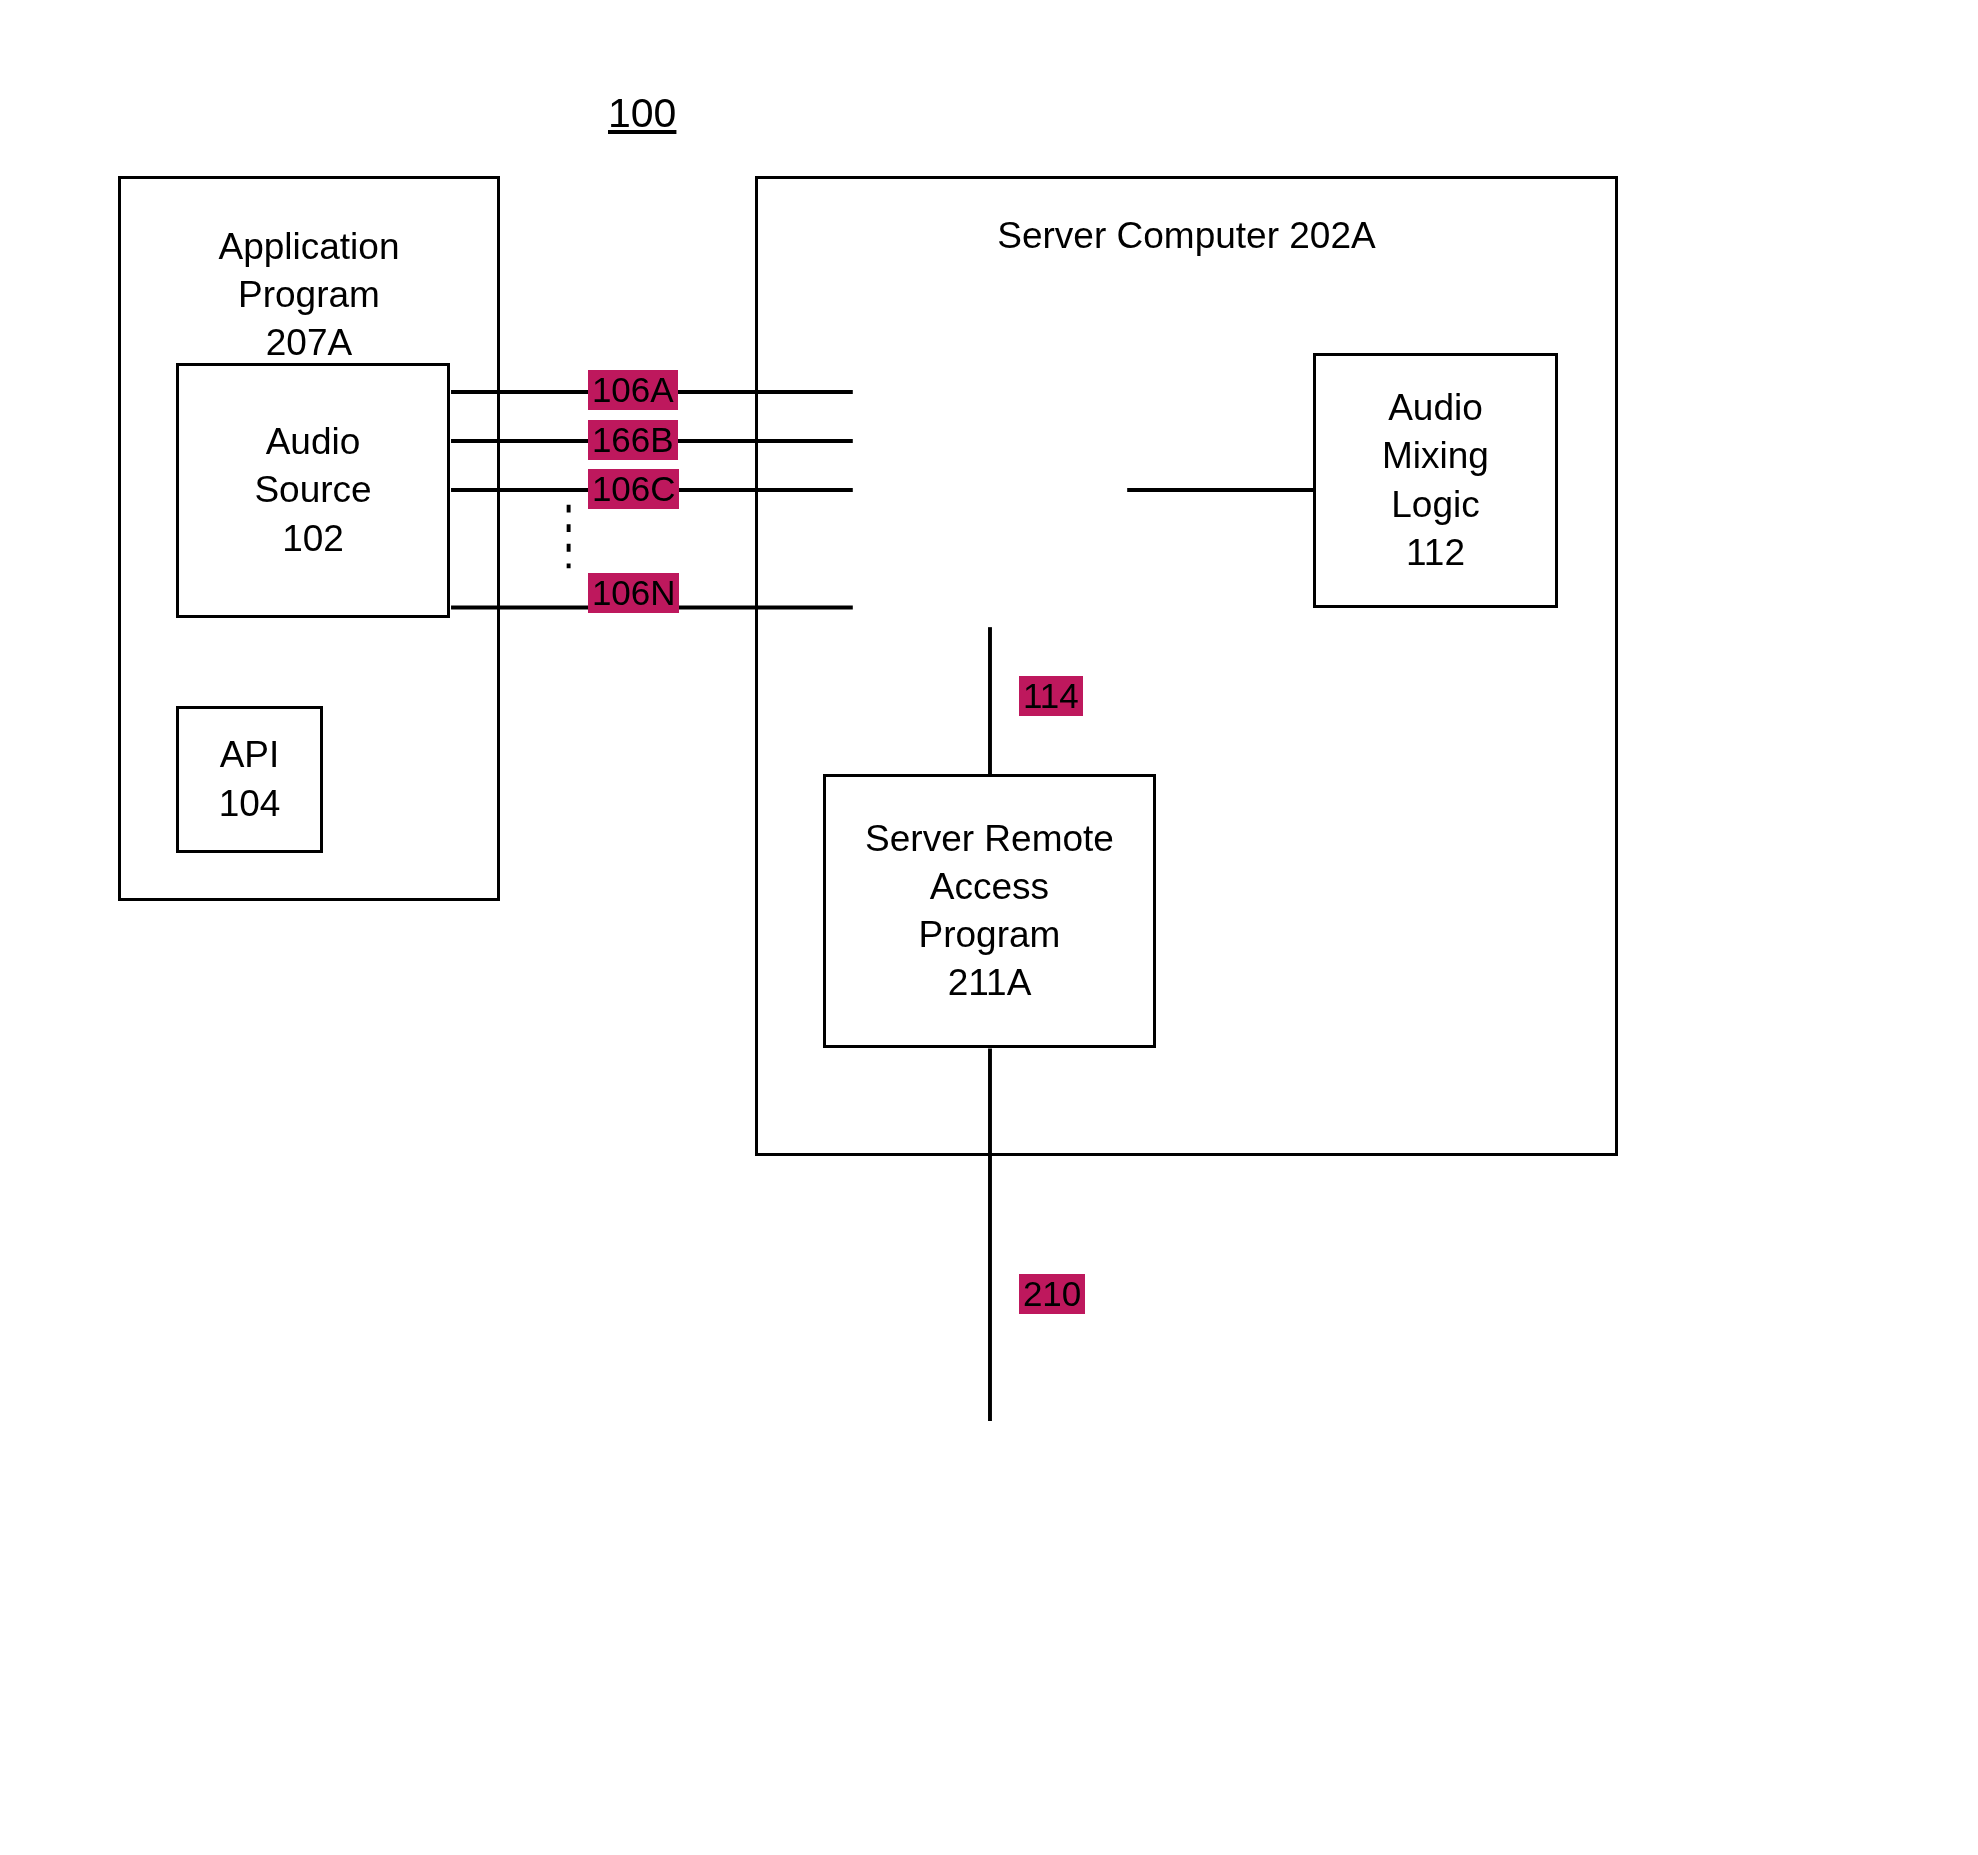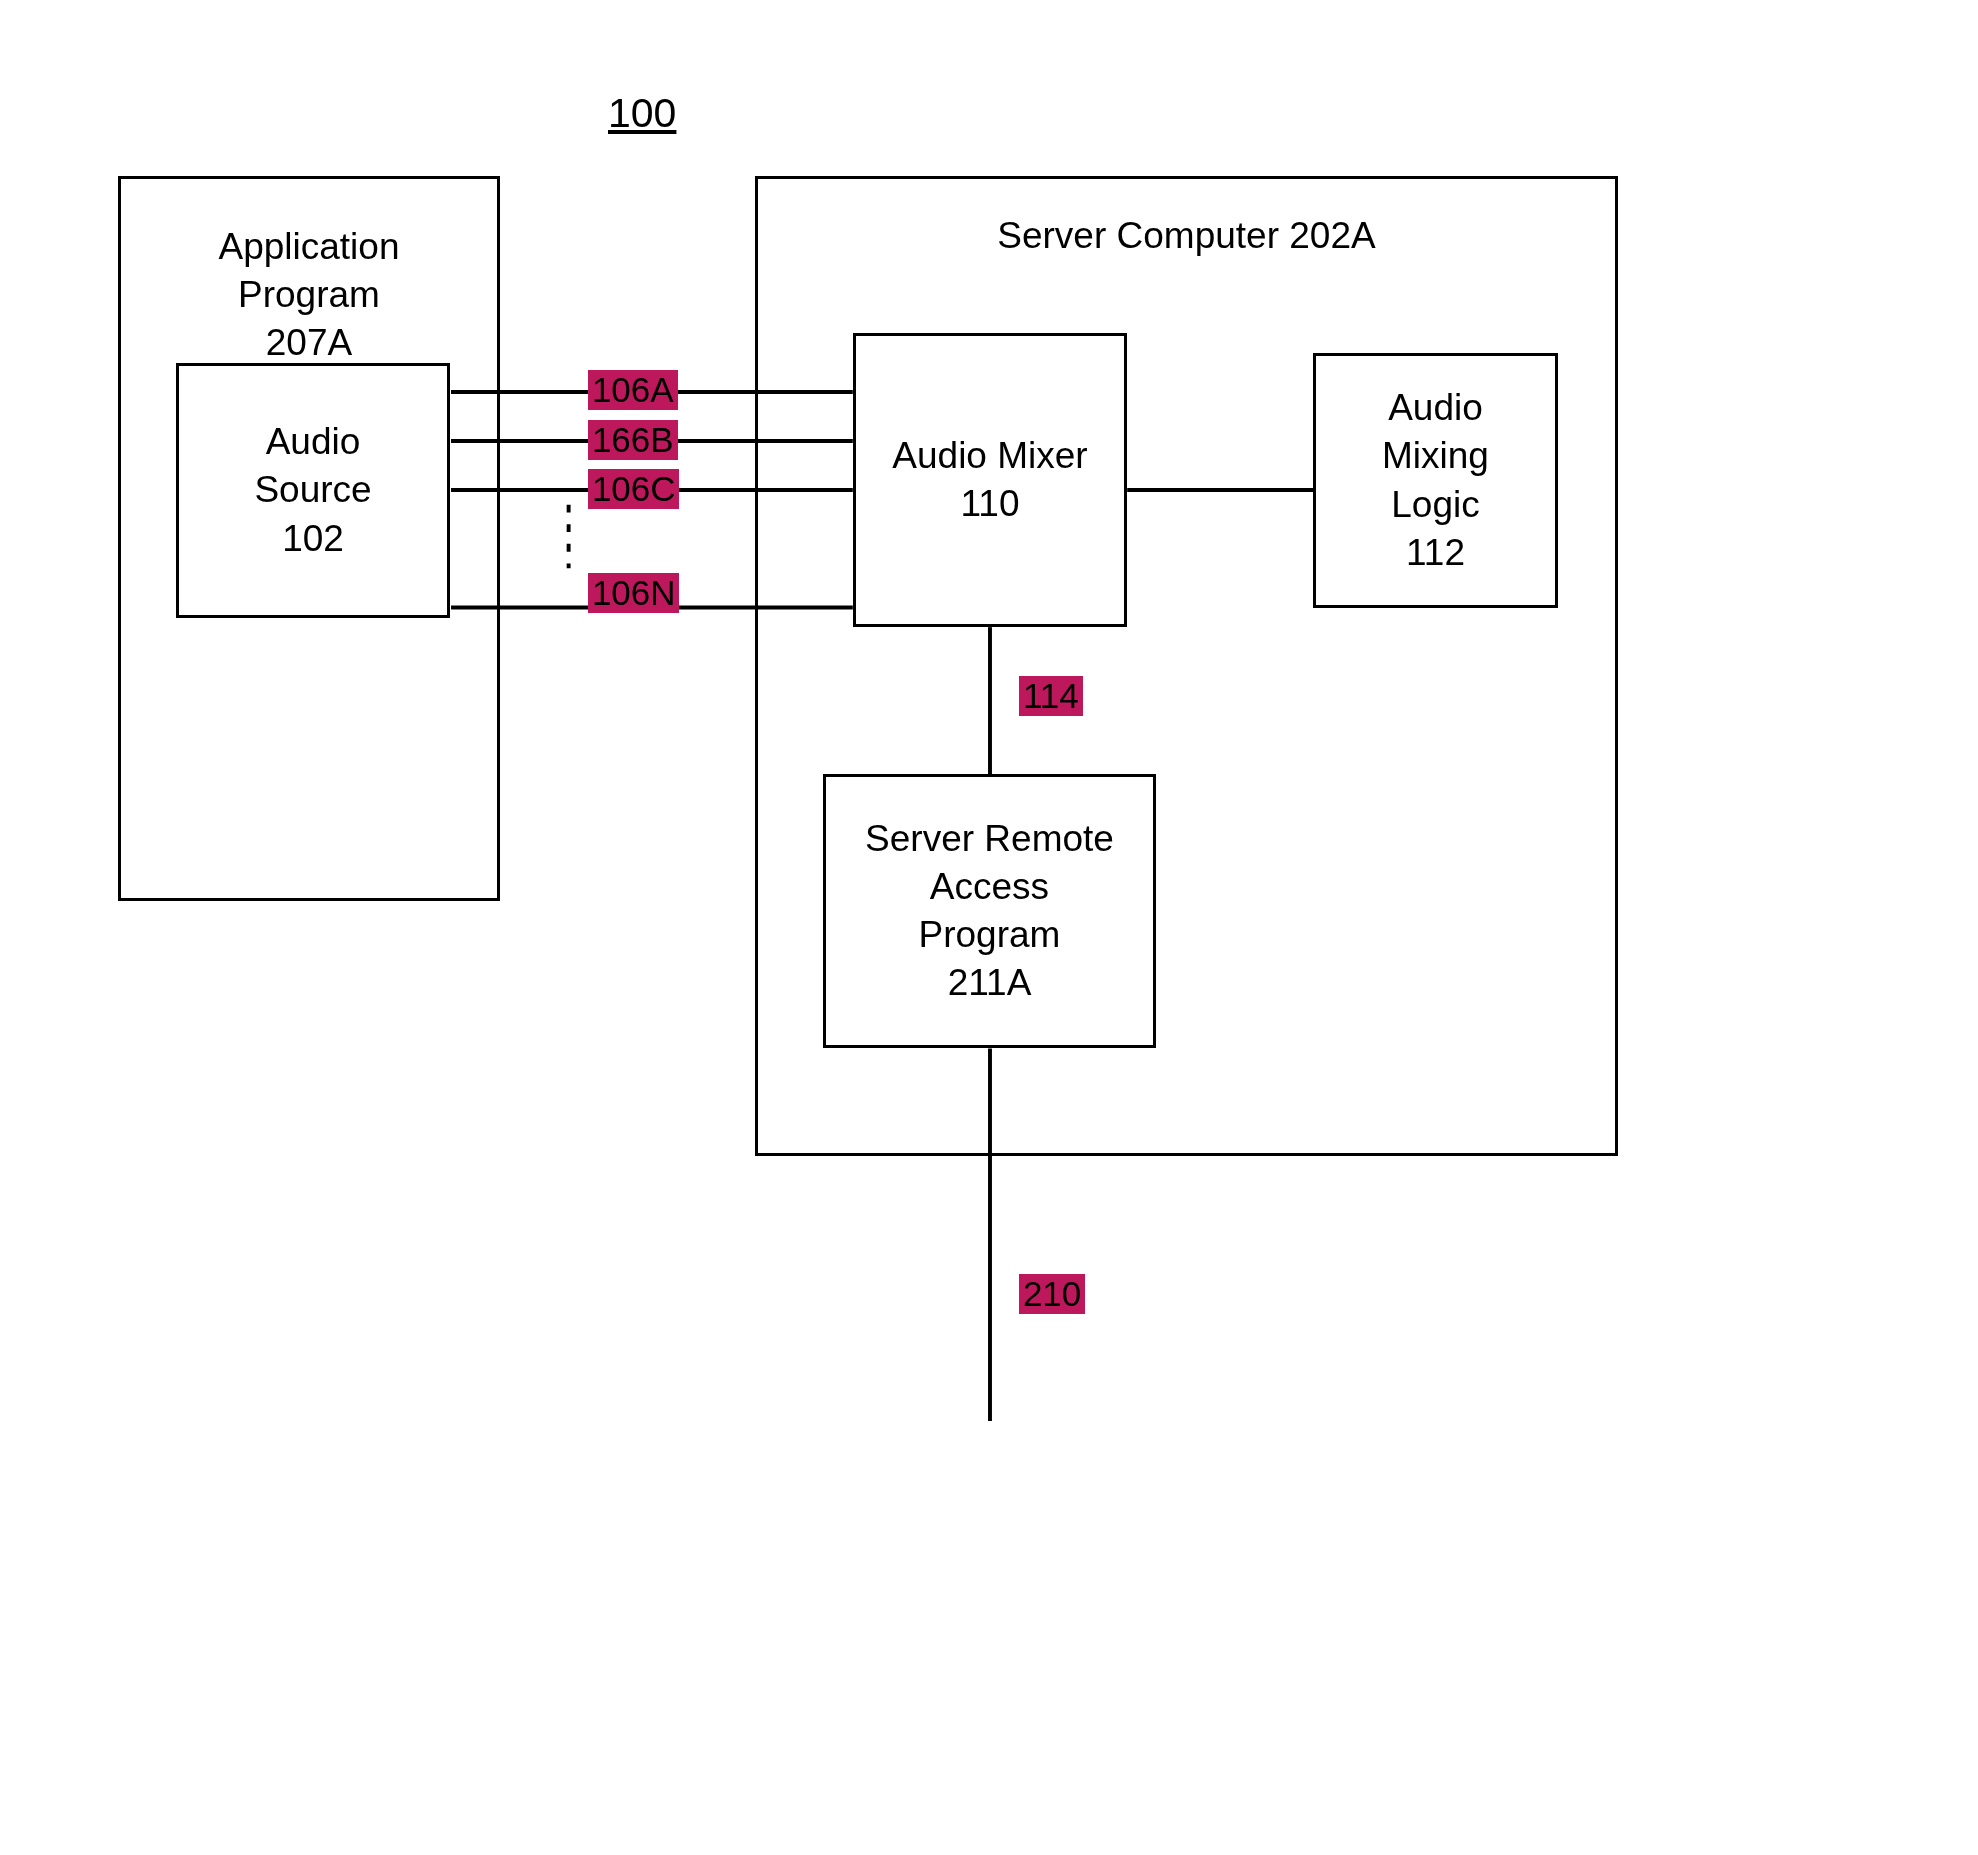--- a/index.html
+++ b/index.html
@@ -85,31 +85,31 @@
       <span>207A</span>
     </div>
   </div>
 
   <div class="box" style="left: 176px; top: 363px; width: 274px; height: 255px;">
     <span>Audio</span>
     <span>Source</span>
     <span>102</span>
   </div>
 
+  <div class="box" style="left: 176px; top: 706px; width: 147px; height: 147px;">
+    <span>API</span>
+    <span>104</span>
+  </div>
 
   <div class="container-box" style="left: 755px; top: 176px; width: 863px; height: 980px;">
     <div class="container-title" style="top: 33px; text-align: center;">
       <span>Server Computer 202A</span>
     </div>
   </div>
 
-  <div class="box" style="left: 853px; top: 333px; width: 274px; height: 294px;">
-    <span>Audio Mixer</span>
-    <span>110</span>
-  </div>
 
   <div class="box" style="left: 1313px; top: 353px; width: 245px; height: 255px;">
     <span>Audio</span>
     <span>Mixing</span>
     <span>Logic</span>
     <span>112</span>
   </div>
 
   <div class="box" style="left: 823px; top: 774px; width: 333px; height: 274px;">
     <span>Server Remote</span>

